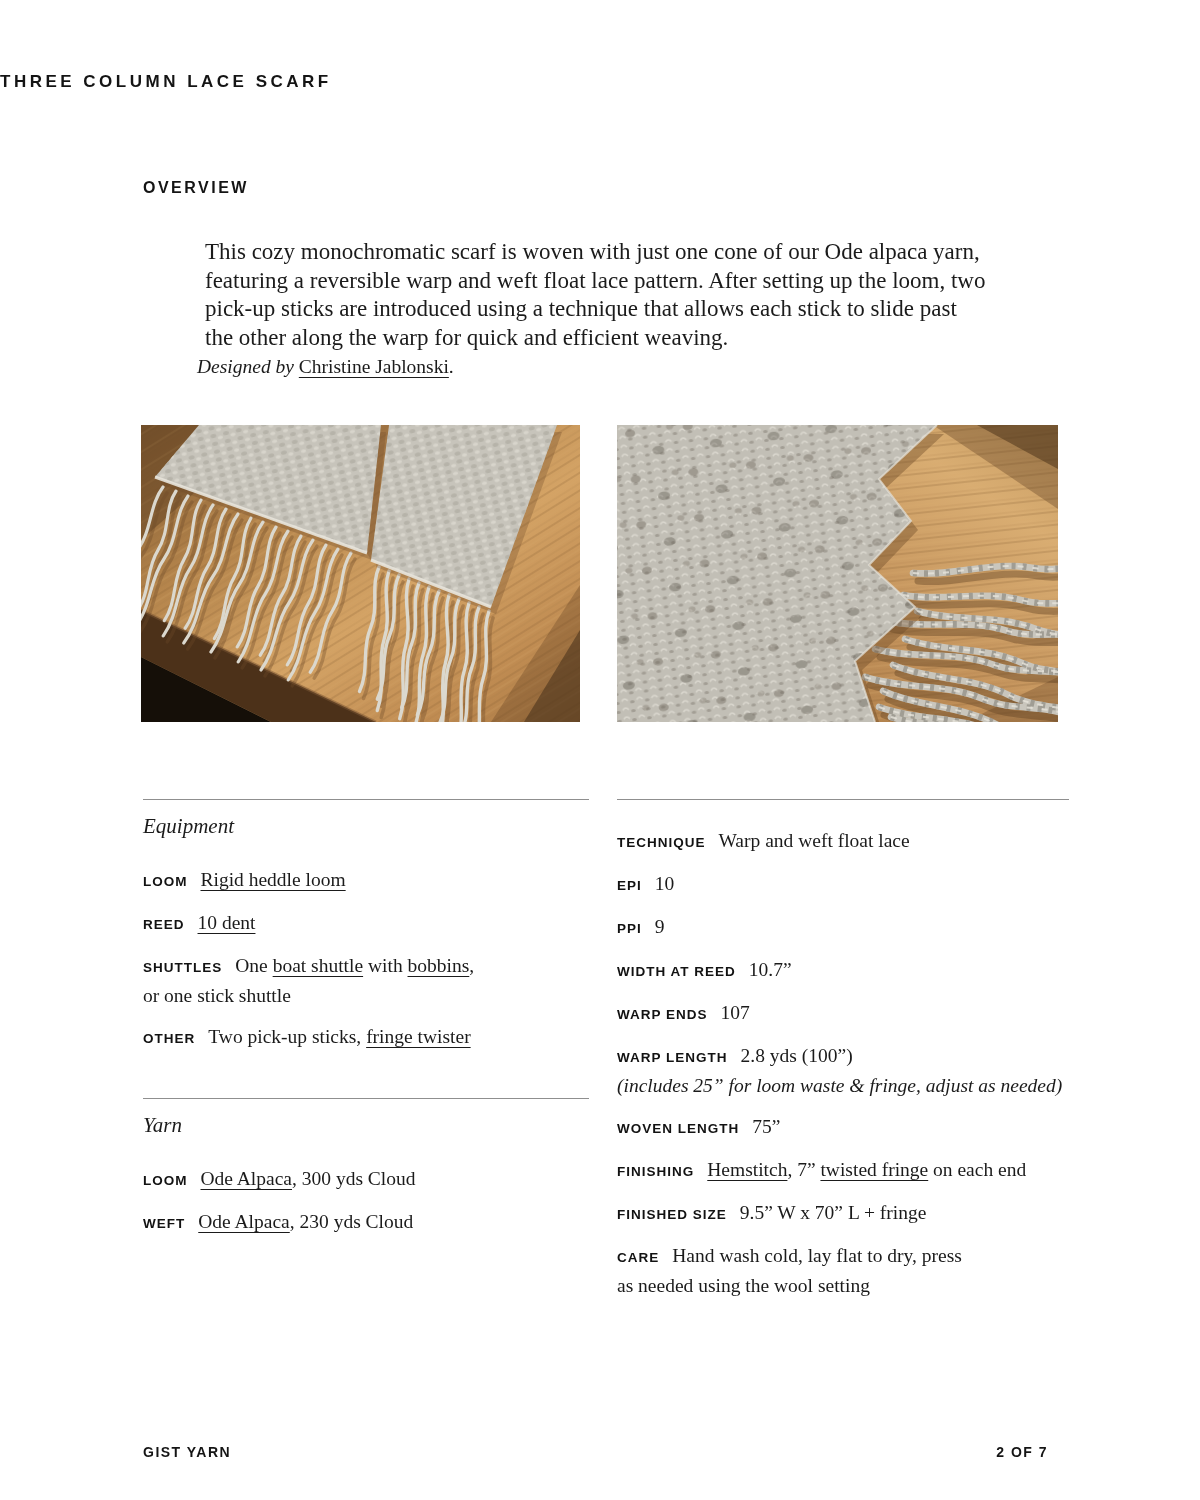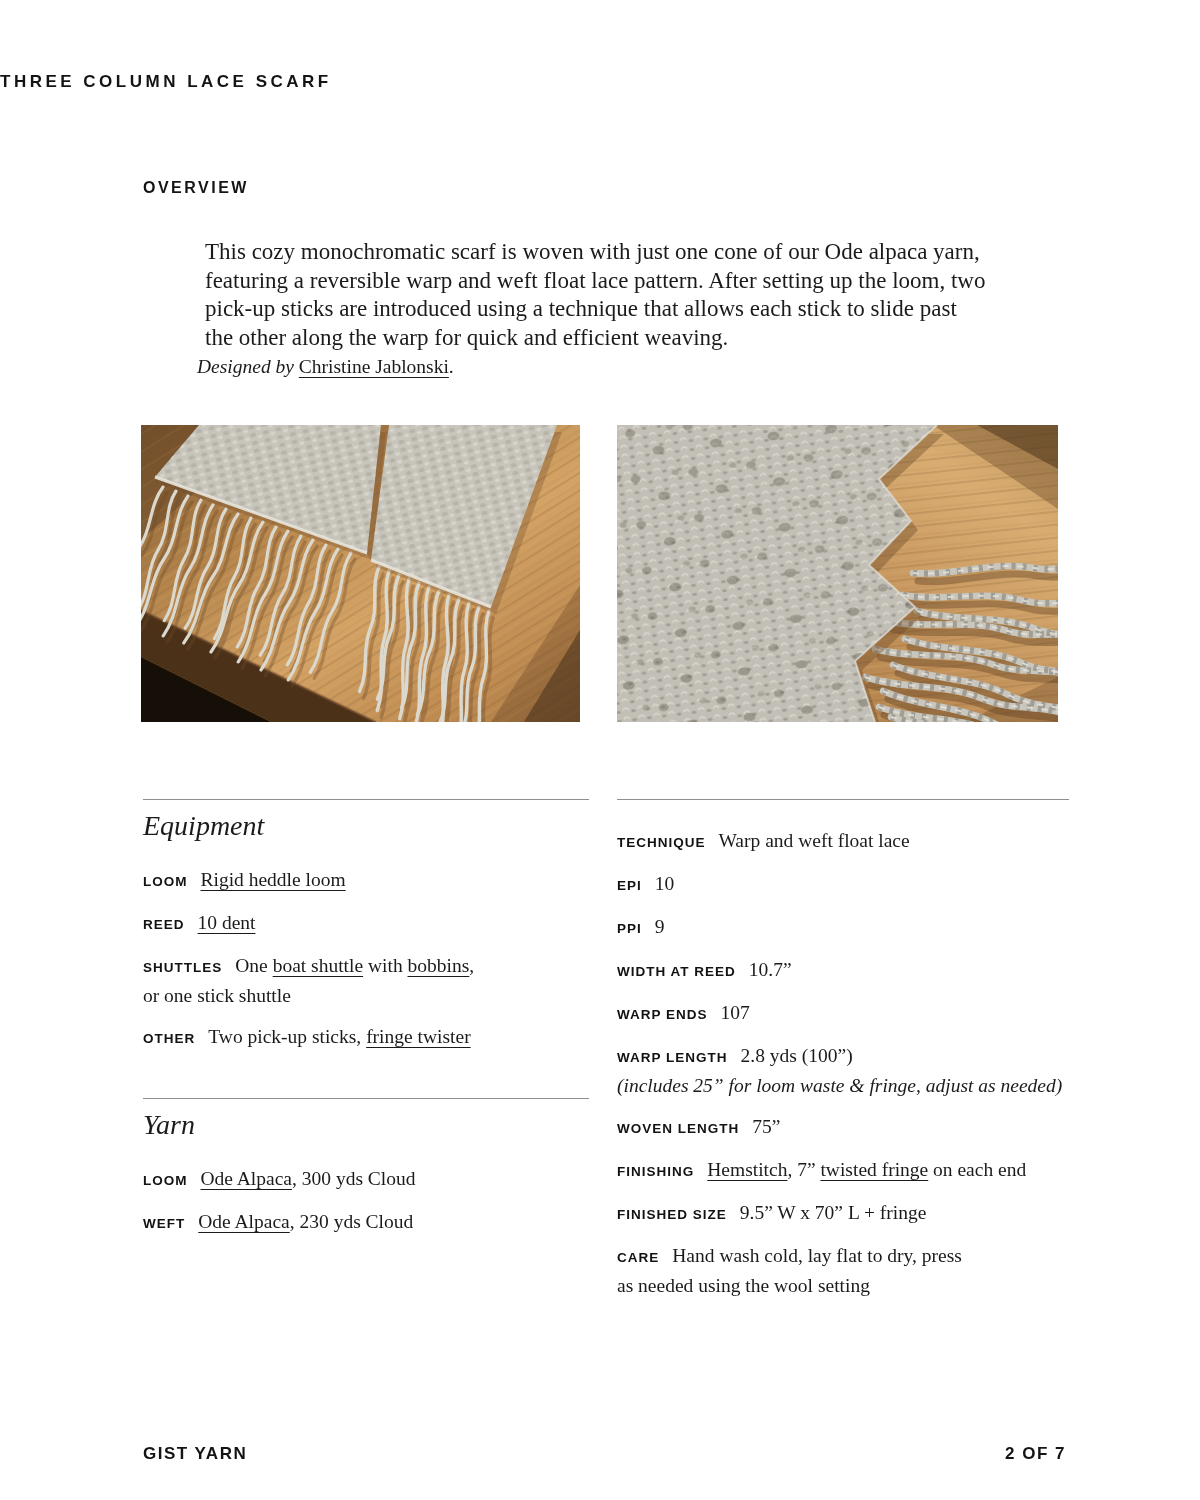--- a/index.html
+++ b/index.html
@@ -17,29 +17,29 @@
   .it{font-style:italic;}
   .lnk{text-decoration:underline;text-underline-offset:3.5px;text-decoration-thickness:1px;cursor:pointer;color:#1b1b1b;}
   .photo{position:absolute;top:425px;line-height:0;}
   .photo.pl{left:141px;}
   .photo.pr{left:617px;}
   .col{position:absolute;}
   .col.eq{left:143px;top:799px;width:446px;}
   .col.sp{left:617px;top:799px;width:452px;}
   .col.yn{left:143px;top:1098px;width:446px;}
   .rule{border:0;border-top:1px solid #8f8f8f;margin:0;}
-  .sechead{font-style:italic;font-size:28px;margin:13px 0 0 0;line-height:26px;}
+  .sechead{font-style:italic;font-size:21px;margin:13px 0 0 0;line-height:26px;}
   .items{margin-top:27px;}
   .item{margin:0 0 13px 0;font-size:19.5px;line-height:28px;}
   .lbl{font-family:"Liberation Sans",sans-serif;font-weight:bold;font-size:13.5px;
        letter-spacing:1px;color:#121212;margin-right:13px;}
   .note{font-style:italic;}
-  .footer{position:absolute;left:143px;right:134px;top:1444px;display:flex;
+  .footer{position:absolute;left:143px;right:152px;top:1444px;display:flex;
           justify-content:space-between;font-family:"Liberation Sans",sans-serif;
-          font-weight:bold;font-size:17px;letter-spacing:1.5px;color:#141414;}
+          font-weight:bold;font-size:14px;letter-spacing:1.5px;color:#141414;}
 </style>
 </head>
 <body>
 
 <div class="page">
 
   <div class="title">THREE COLUMN LACE SCARF</div>
 
   <div class="ovh">OVERVIEW</div>
 

